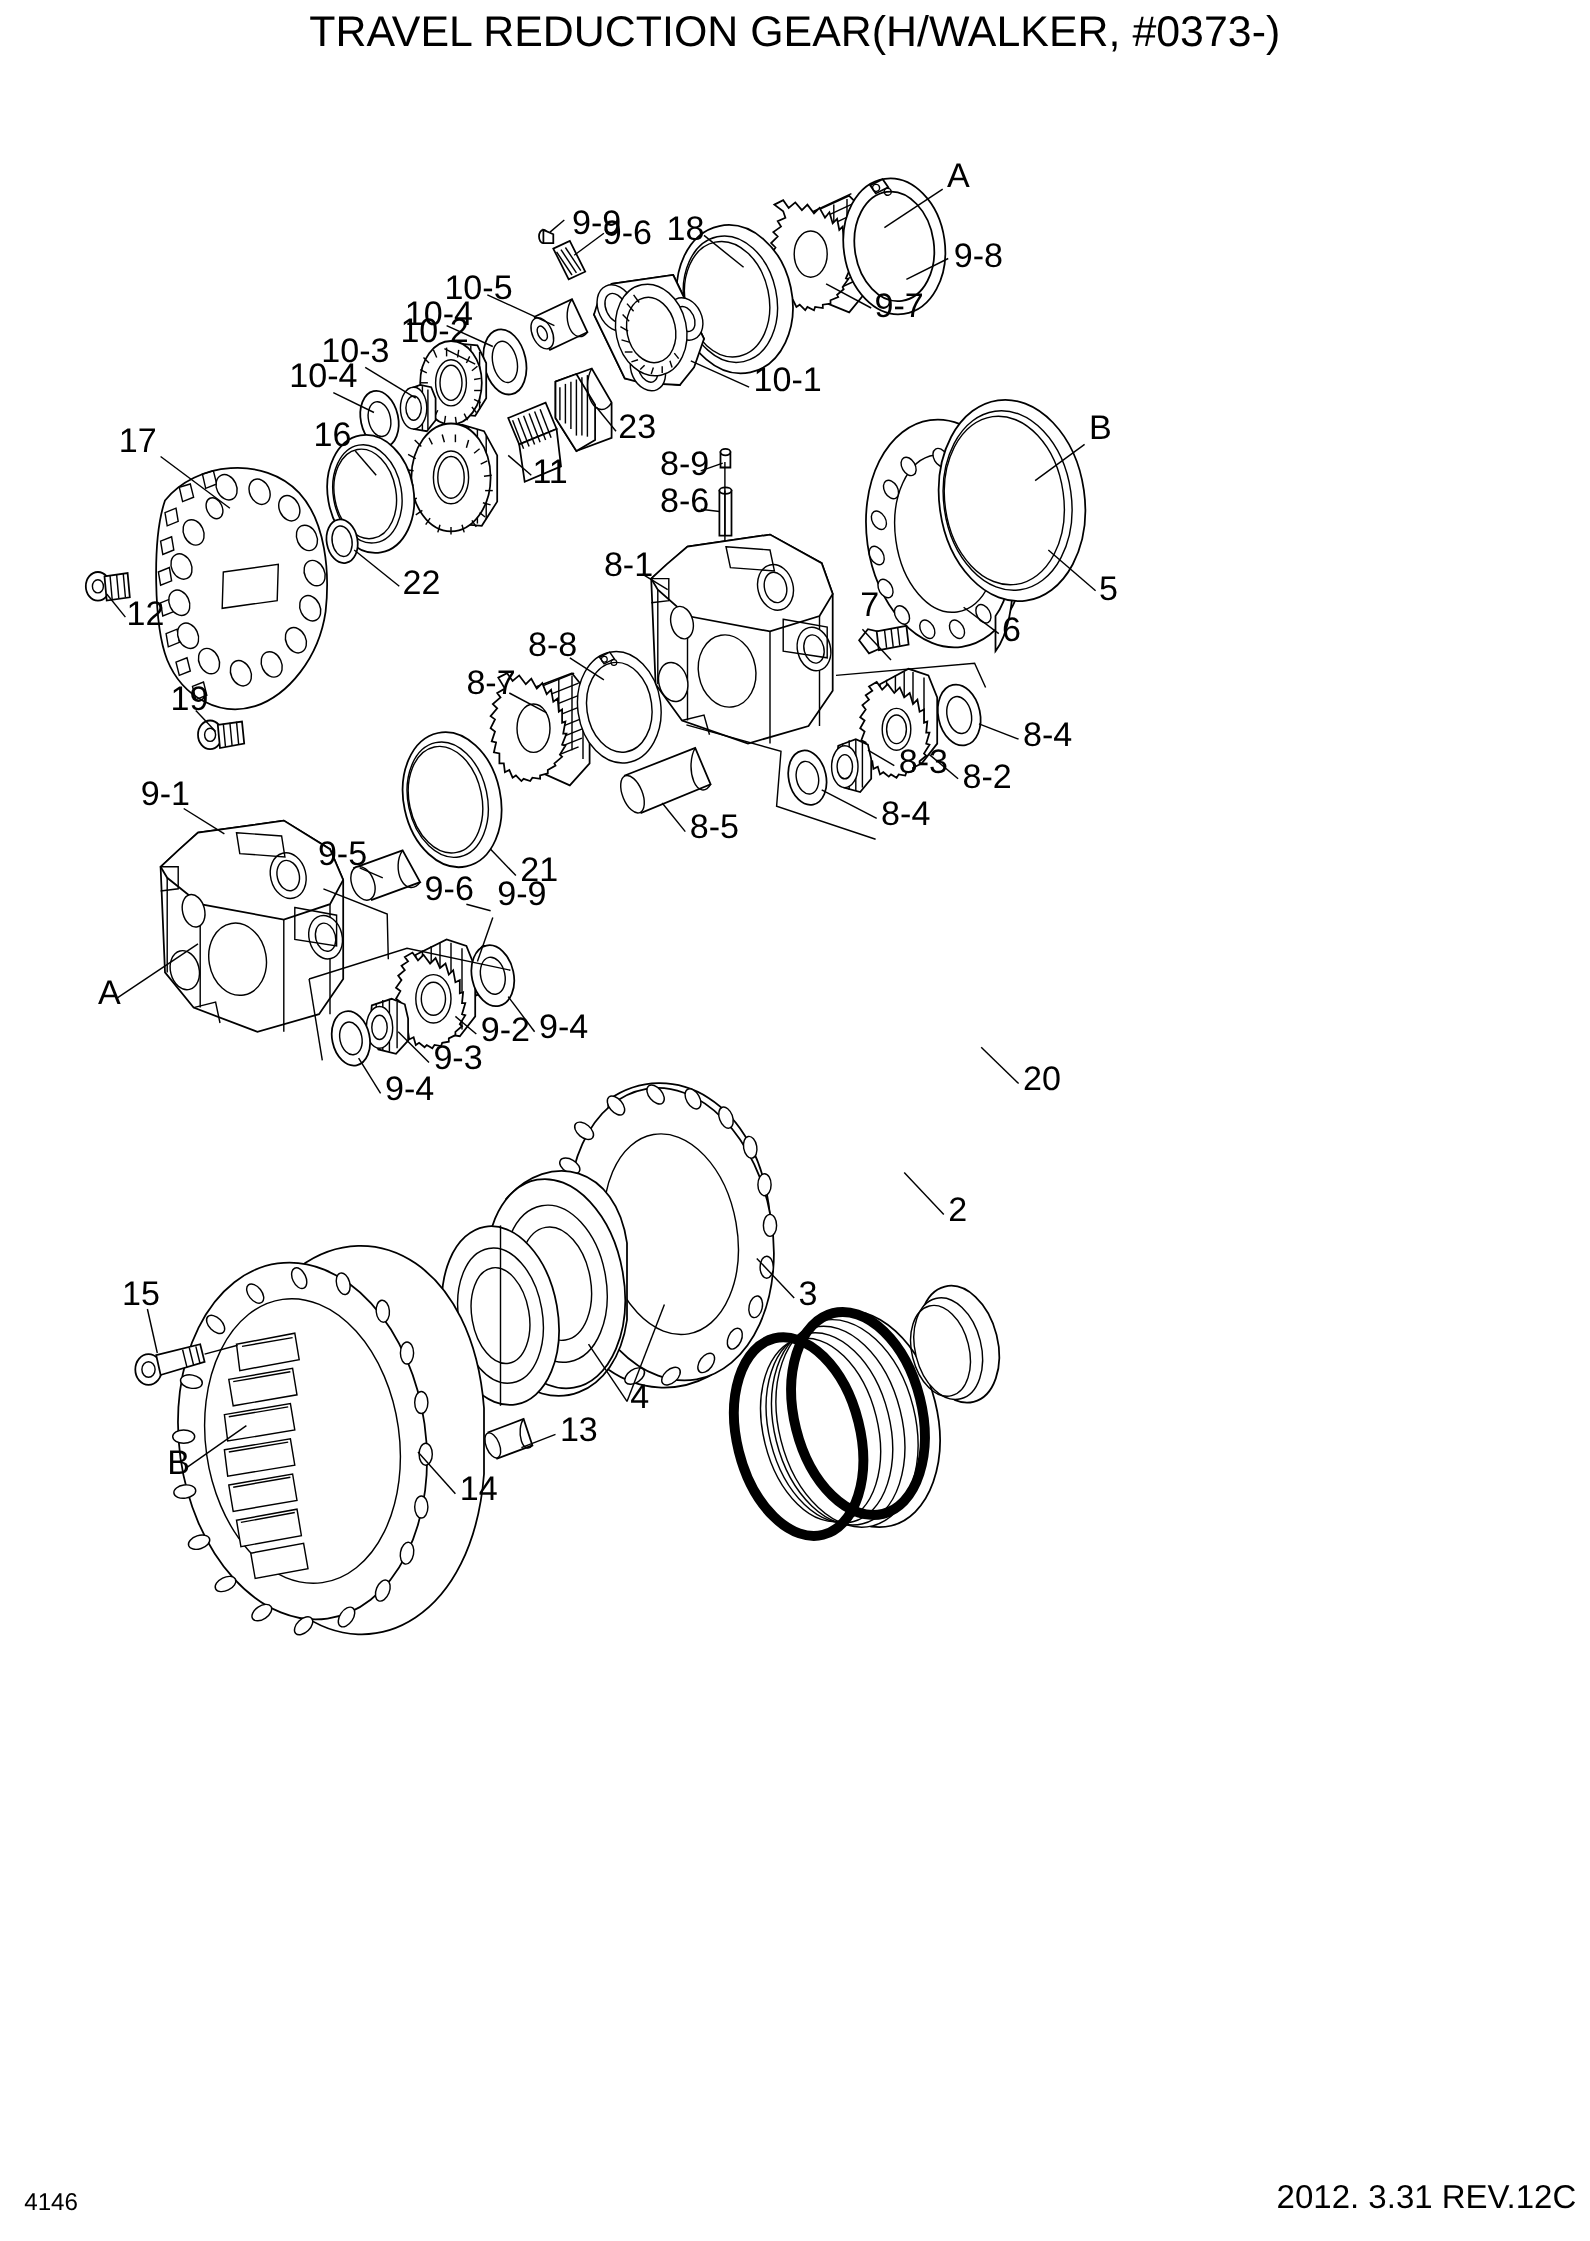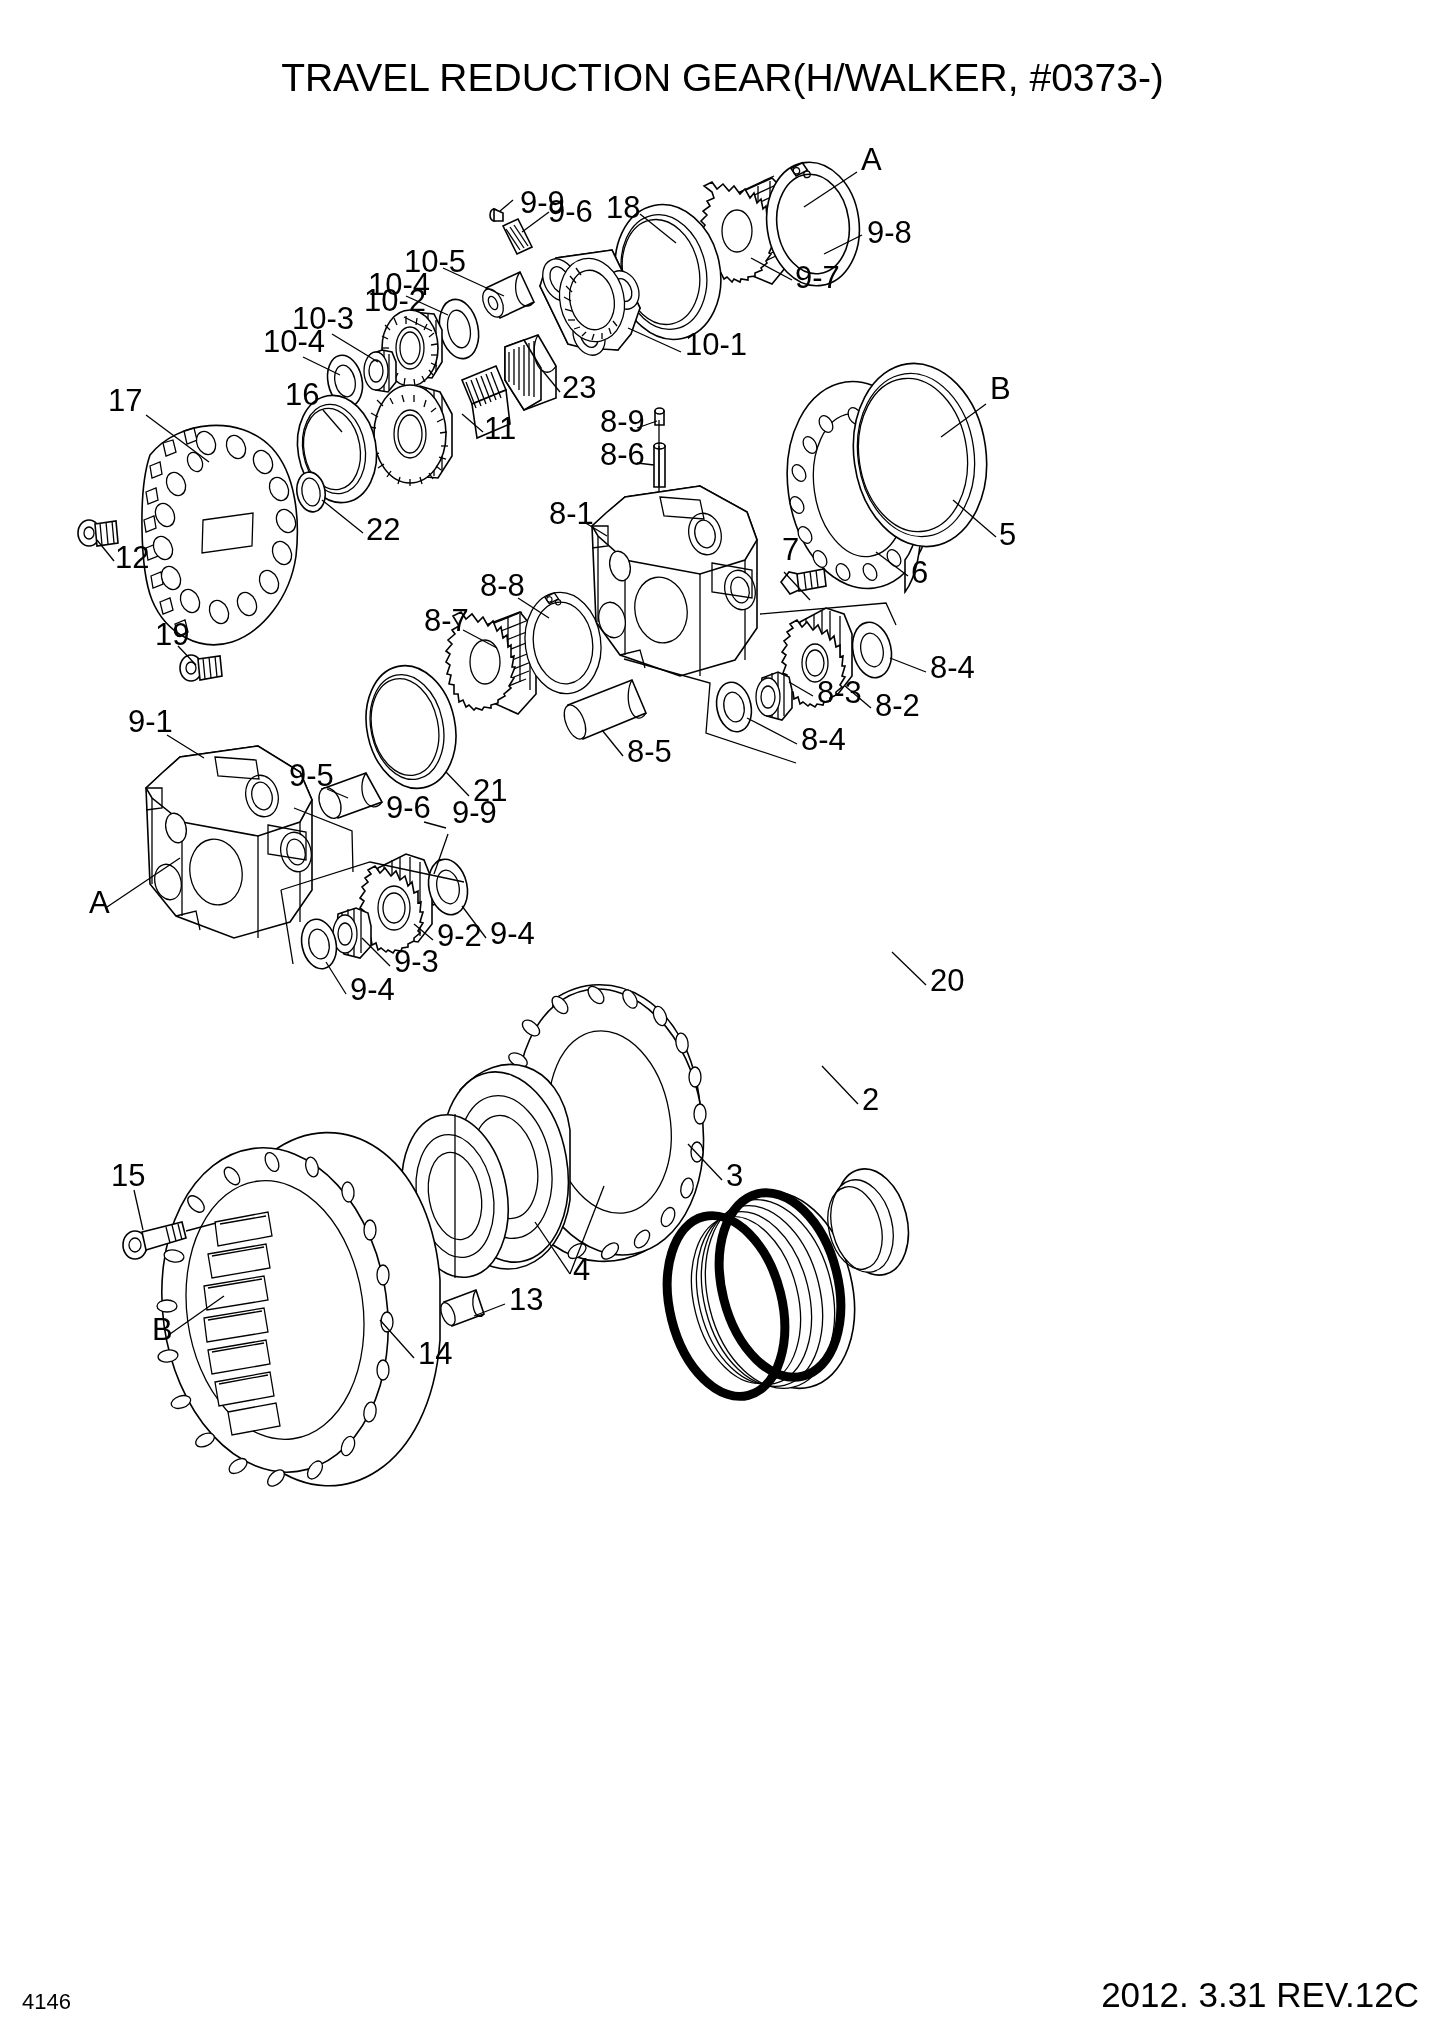--- a/index.html
+++ b/index.html
@@ -22,34 +22,33 @@
     position: absolute;
     top: 8px;
     left: 0;
     width: 1445px;
     text-align: center;
     font-size: 39px;
     font-weight: normal;
     letter-spacing: 0px;
     white-space: nowrap;
     font-family: "Liberation Sans", sans-serif;
-    margin-top: 48px;
   }
   #footer-left {
     position: absolute;
     left: 22px;
     bottom: 22px;
     font-size: 22px;
     font-family: "Liberation Sans", sans-serif;
   }
   #footer-right {
     position: absolute;
-    right: 26px;
+    right: 12px;
     bottom: 22px;
-    font-size: 35px;
+    font-size: 30px;
     font-family: "Liberation Sans", sans-serif;
   }
   #drawing {
     position: absolute;
     left: 0;
     top: 0;
     width: 1445px;
     height: 2037px;
   }
   .clabel {

